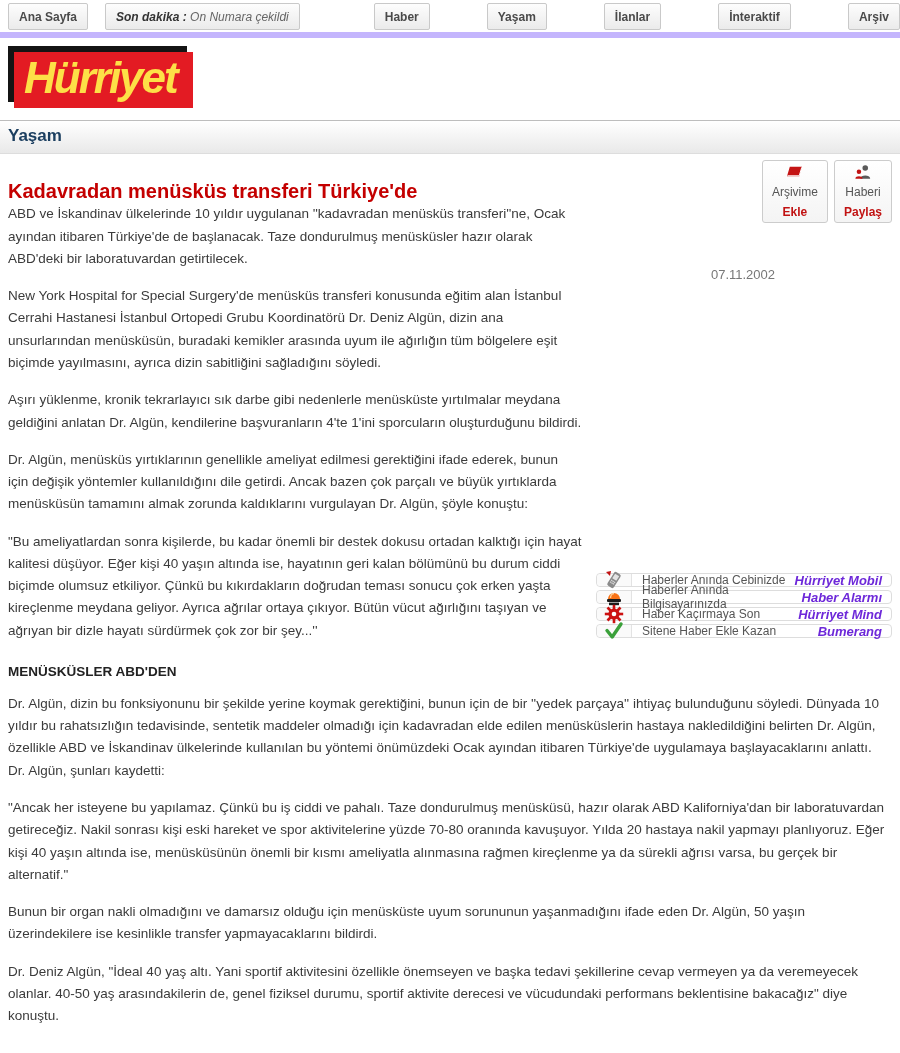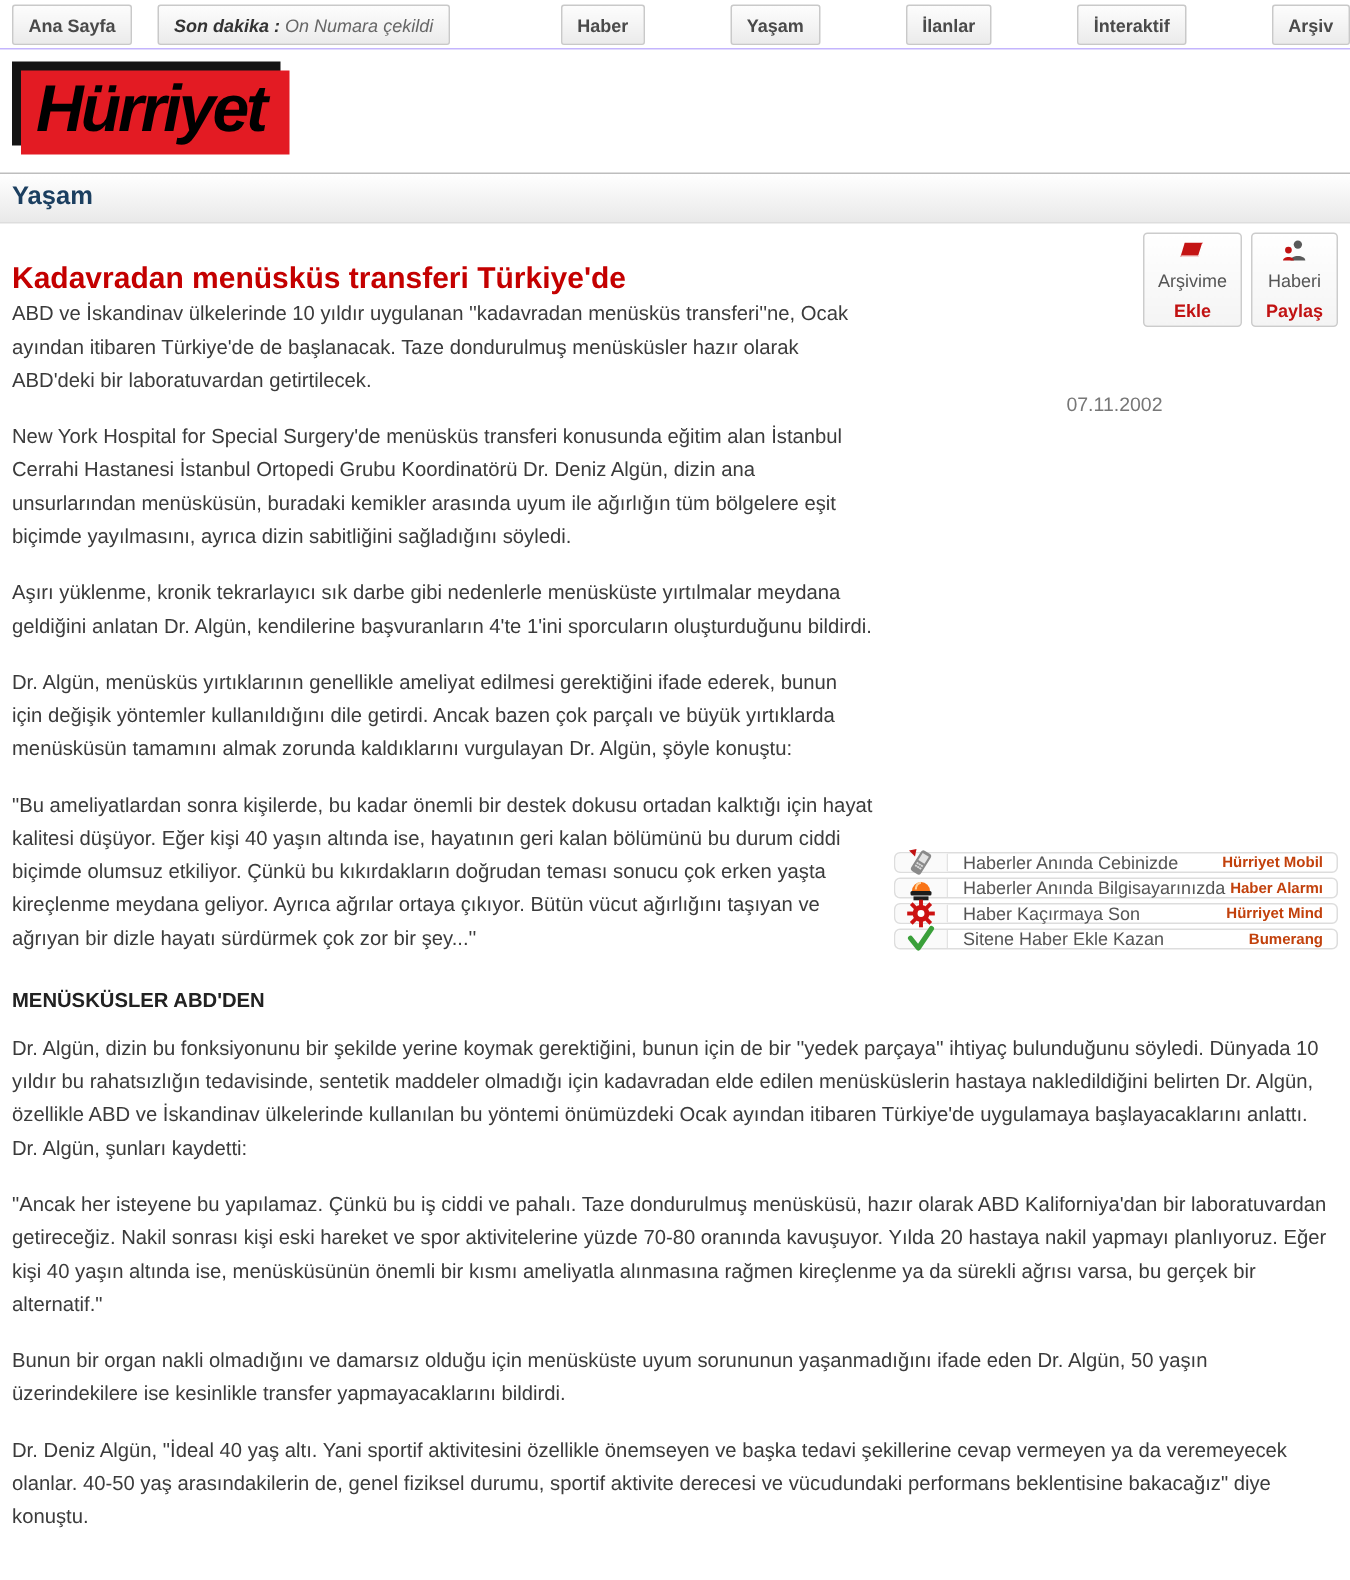--- a/index.html
+++ b/index.html
@@ -9,21 +9,21 @@
     background: #fff;
     color: #3b3b3b;
     font-family: "Liberation Sans", "DejaVu Sans", sans-serif;
   }
   
   .topnav {
     display: flex;
     gap: 17px;
     padding: 3px 8px 2px 8px;
     align-items: stretch;
-    border-bottom: 1px solid #c4b5fd;
+    border-bottom: 6px solid #c4b5fd;
   }
   .nav-tab {
     background: linear-gradient(#fdfdfd, #ebebeb);
     border: 1px solid #c9c9c9;
     border-radius: 2px;
     font-size: 12px;
     font-weight: bold;
     color: #4a4a4a;
     padding: 6px 10px 5px;
     white-space: nowrap;
@@ -34,21 +34,21 @@
   .nav-breaking { width: 324px; text-align: right; font-style: italic; }
   .nav-breaking .breaking-label { font-weight: bold; color: #333; }
   .nav-breaking .breaking-text { font-weight: normal; color: #666; }
   .nav-gap { flex: 1; }
   .nav-right { width: 88px; margin-left: 40px; }
   
   .logo-row { padding: 14px 0 0 14px; }
   .logo {
     display: inline-block;
     background: #e31b23;
-    color: #000000;
+    color: #fde047;
     font-style: italic;
     font-weight: bold;
     font-size: 44px;
     letter-spacing: -2px;
     line-height: 1.1;
     padding: 2px 16px 6px 10px;
     box-shadow: -6px -6px 0 0 #141414;
     cursor: pointer;
   }
   
@@ -79,21 +79,21 @@
     border: 1px solid #ddd; border-radius: 4px;
     margin-top: 3px; height: 14px; background: #fff; cursor: pointer;
   }
   .promo-icon {
     width: 35px; align-self: stretch;
     display: flex; align-items: center; justify-content: center;
     border-right: 1px solid #e3e3e3; background: #fafafa;
     border-radius: 4px 0 0 4px;
   }
   .promo-label { flex: 1; font-size: 12px; color: #555; padding-left: 10px; }
-  .promo-link { font-size: 10px; font-weight: bold; color: #c2410c; padding-right: 9px; white-space: nowrap; }
+  .promo-link { font-size: 13px; font-weight: bold; color: #6d28d9; padding-right: 9px; white-space: nowrap; font-style: italic; }
   
   .art-title { color: #c40000; font-size: 20px; font-weight: bold; margin: 20px 0 0; }
   .lead { font-weight: normal; margin-top: 50px; }
   p.body-p { font-size: 13.5px; line-height: 1.65; margin: 0 0 15px; }
   .subhead { font-size: 13.5px; font-weight: bold; color: #222; margin: 22px 0 14px; }
   .icon svg { display: block; }
 </style>
 </head>
 <body>
 

